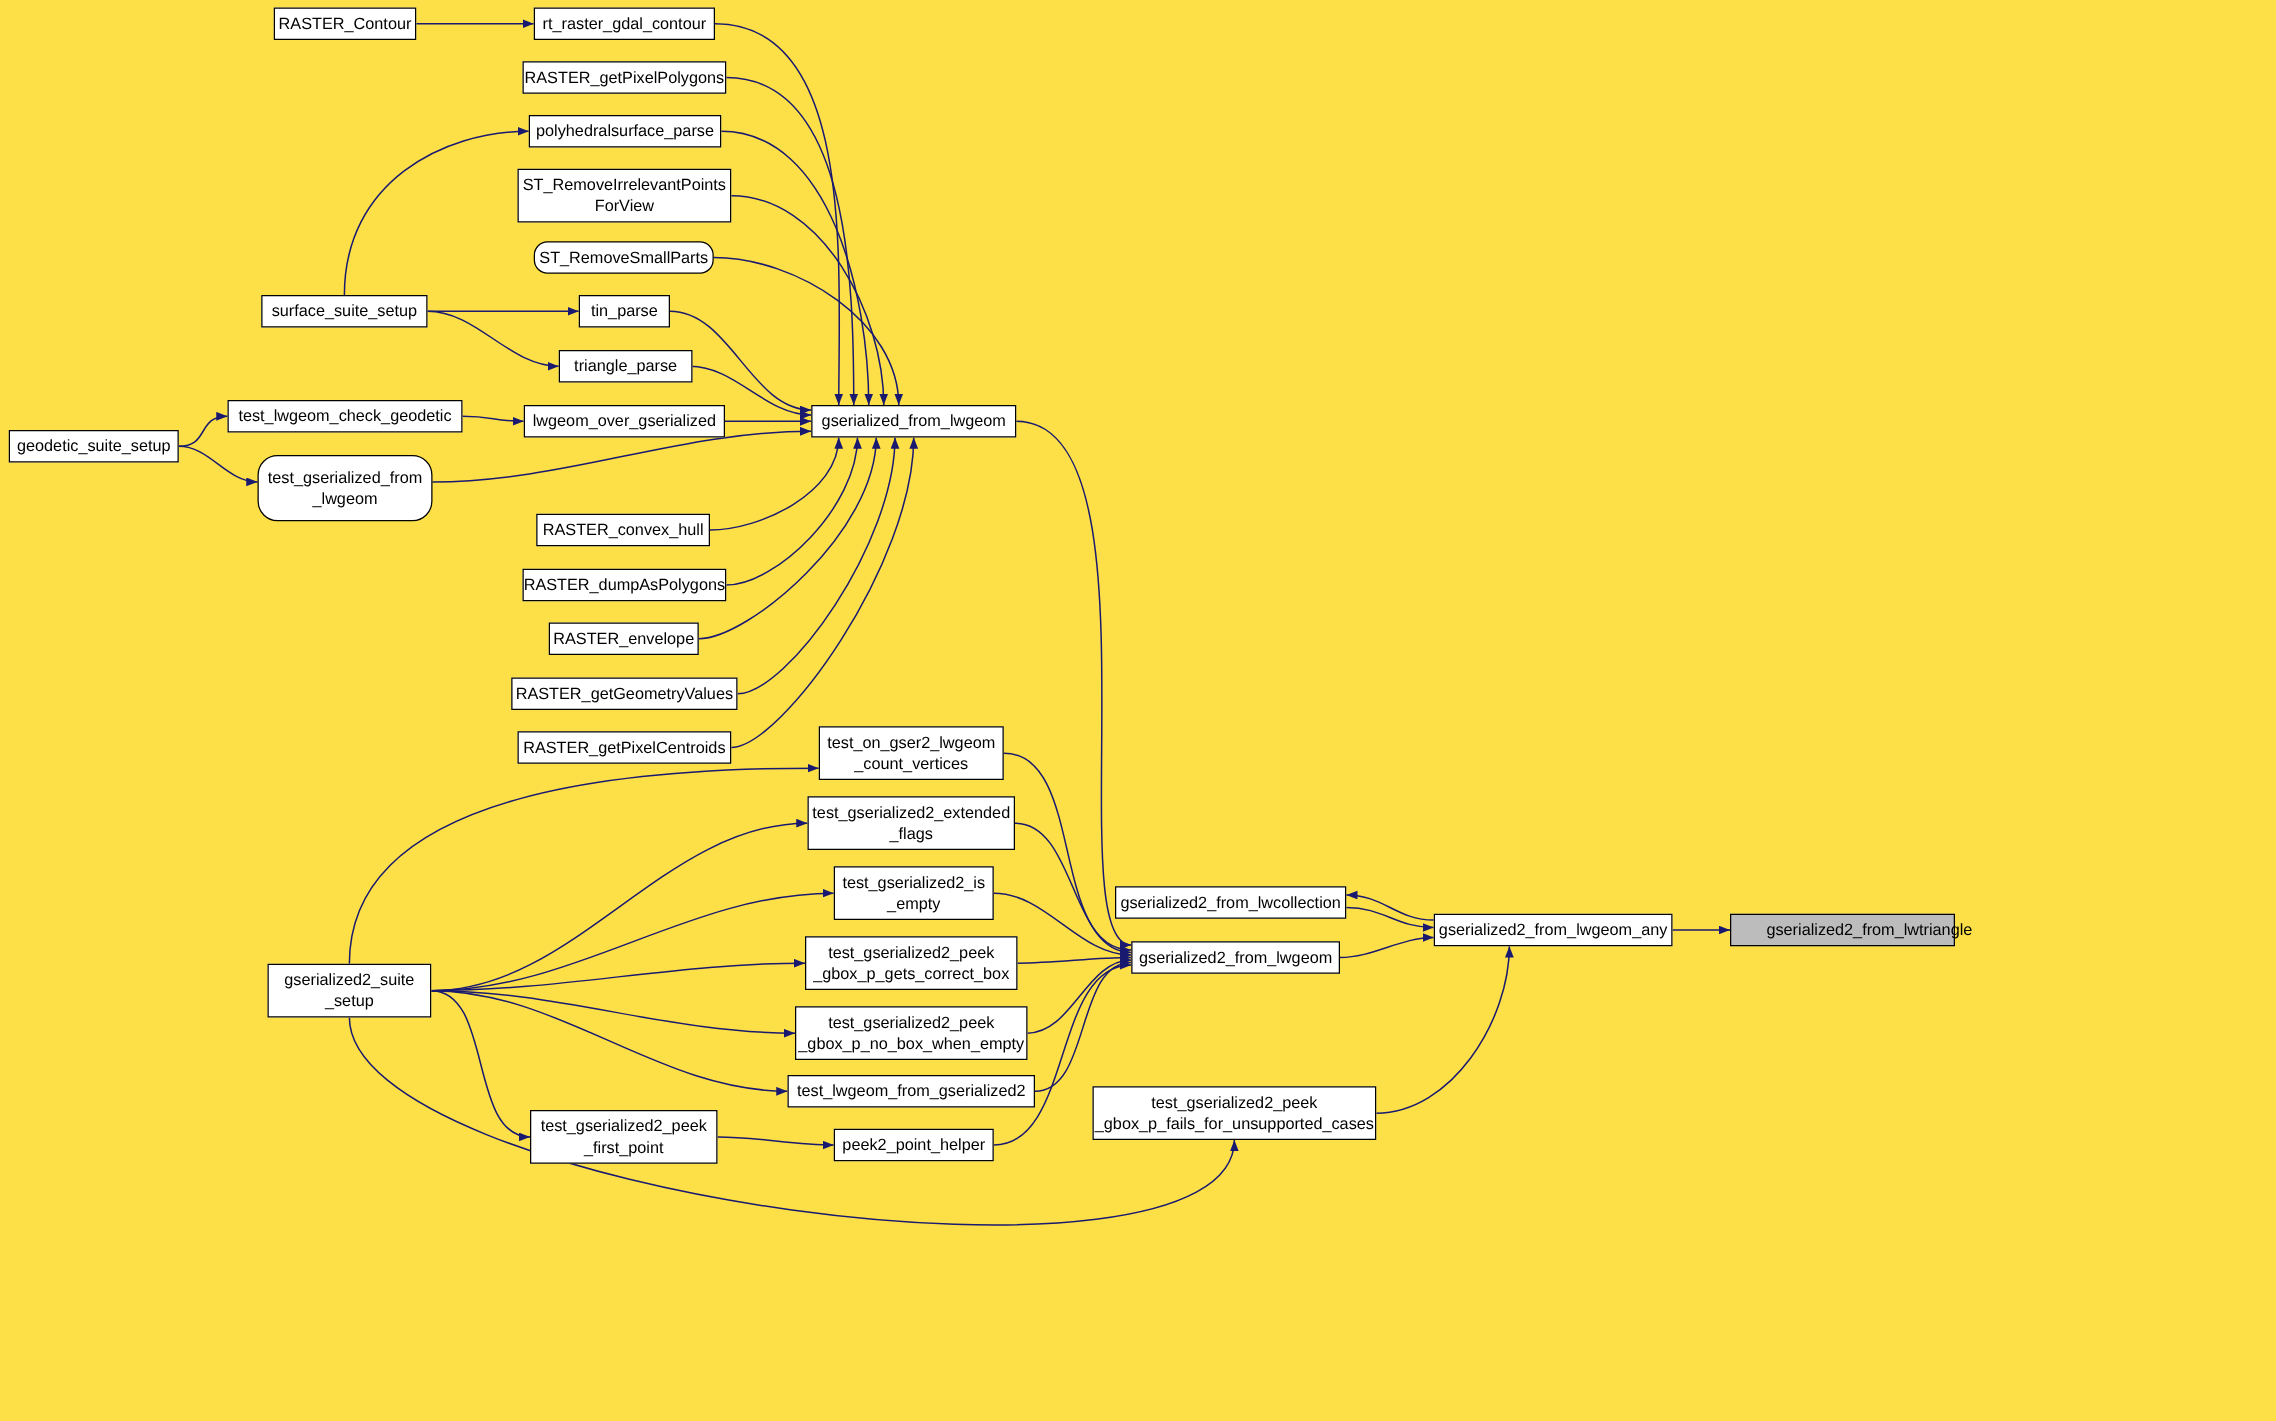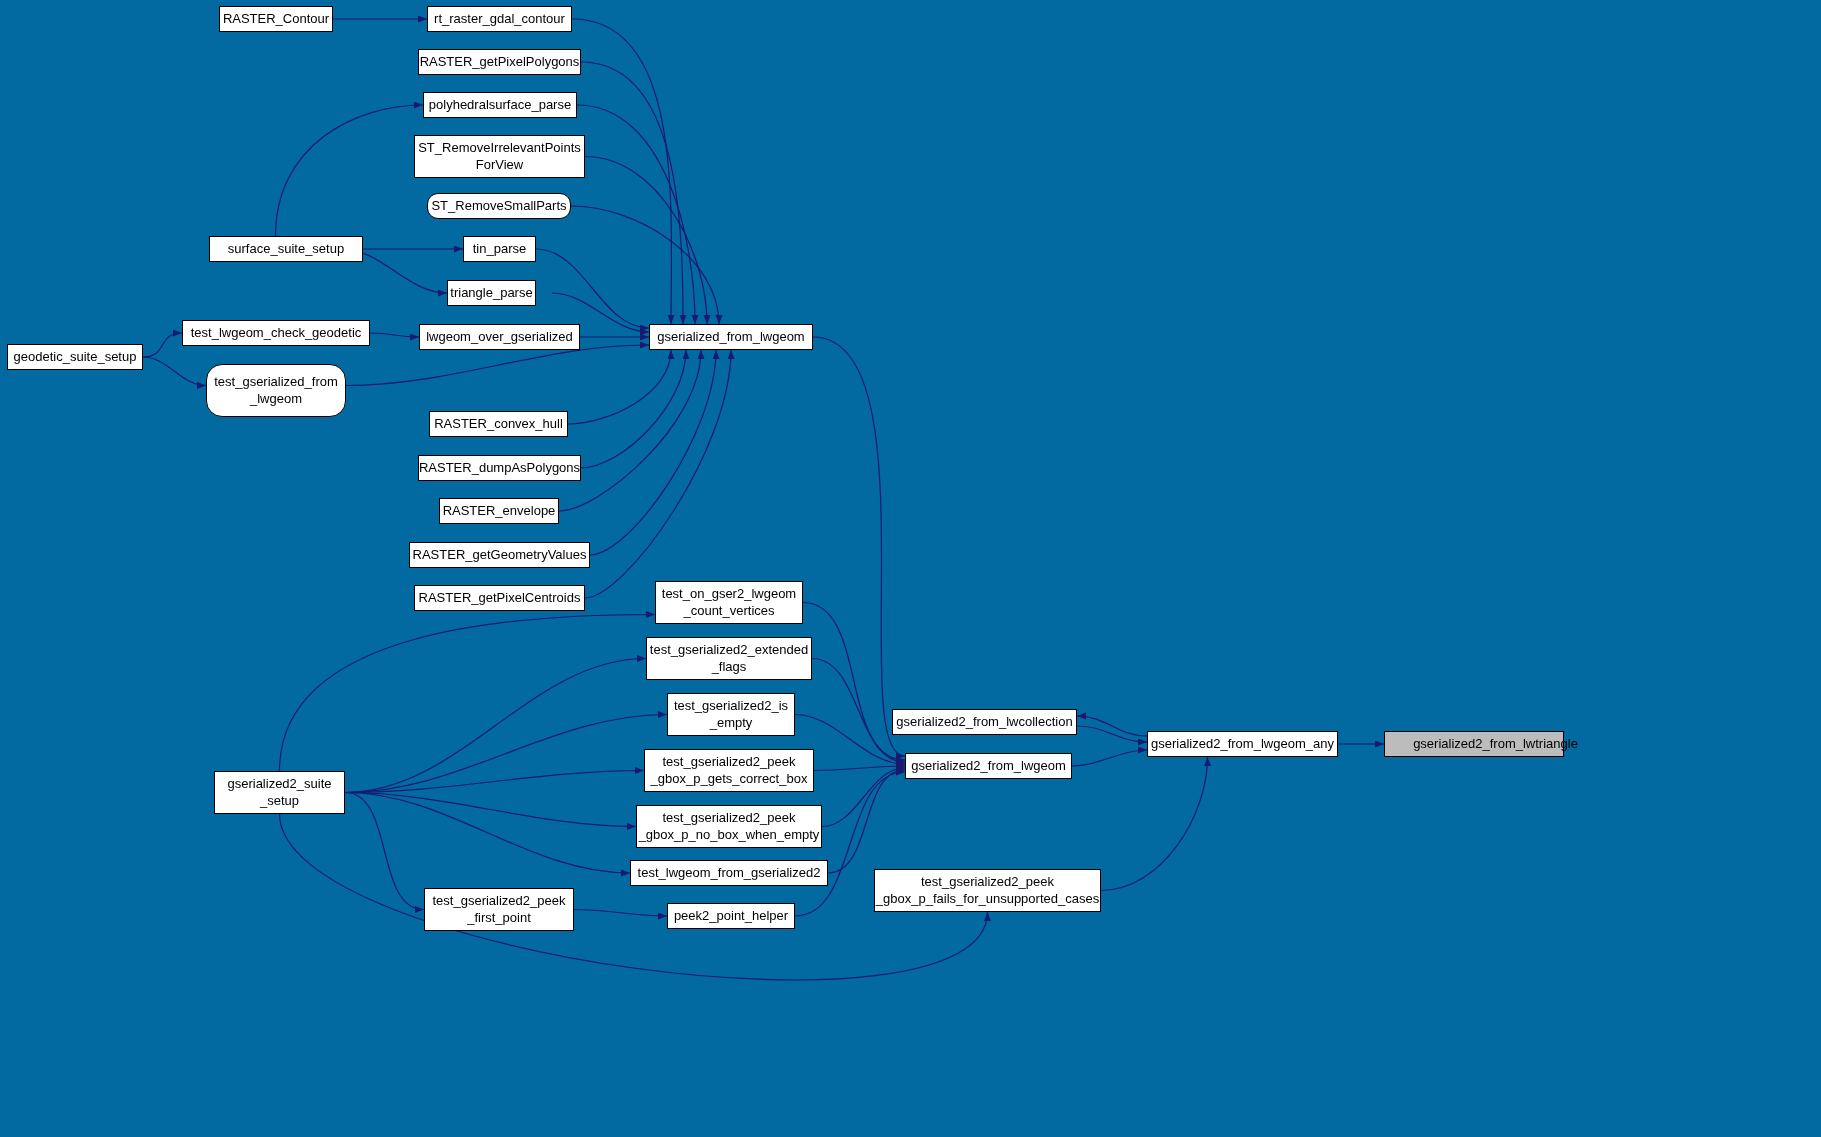--- a/index.html
+++ b/index.html
@@ -4,21 +4,21 @@
 <style>
   html, body {
     margin: 0;
     padding: 0;
     background: #ffffff;
   }
   #canvas {
     position: relative;
     width: 1821px;
     height: 1137px;
-    background: #0369a1;
+    background: #fde047;
     font-family: "Liberation Sans", sans-serif;
     overflow: hidden;
   }
   #edge-layer {
     position: absolute;
     left: 0;
     top: 0;
     width: 1821px;
     height: 1137px;
     pointer-events: none;
@@ -106,23 +106,23 @@
       </g>
   </svg>
   <div id="node-layer">
       <div class="node" style="left: 219px; top: 6px; width: 114px; height: 26px;">RASTER_Contour</div>
       <div class="node" style="left: 427px; top: 6px; width: 145px; height: 26px;">rt_raster_gdal_contour</div>
       <div class="node" style="left: 418px; top: 49px; width: 163px; height: 26px;">RASTER_getPixelPolygons</div>
       <div class="node" style="left: 423px; top: 92px; width: 154px; height: 26px;">polyhedralsurface_parse</div>
       <div class="node" style="left: 414px; top: 135px; width: 171px; height: 43px;">ST_RemoveIrrelevantPoints
 ForView</div>
       <div class="node" style="left: 427px; top: 193px; width: 144px; height: 26px; border-radius: 11px;">ST_RemoveSmallParts</div>
-      <div class="node" style="left: 209px; top: 236px; width: 154px; height: 26px;">surface_suite_setup</div>
+      <div class="node" style="left: 209px; top: 236px; width: 133px; height: 26px;">surface_suite_setup</div>
       <div class="node" style="left: 463px; top: 236px; width: 73px; height: 26px;">tin_parse</div>
-      <div class="node" style="left: 447px; top: 280px; width: 89px; height: 26px;">triangle_parse</div>
+      <div class="node" style="left: 447px; top: 280px; width: 107px; height: 26px;">triangle_parse</div>
       <div class="node" style="left: 182px; top: 320px; width: 188px; height: 26px;">test_lwgeom_check_geodetic</div>
       <div class="node" style="left: 419px; top: 324px; width: 161px; height: 26px;">lwgeom_over_gserialized</div>
       <div class="node" style="left: 649px; top: 324px; width: 164px; height: 26px;">gserialized_from_lwgeom</div>
       <div class="node" style="left: 7px; top: 344px; width: 136px; height: 26px;">geodetic_suite_setup</div>
       <div class="node" style="left: 206px; top: 364px; width: 140px; height: 53px; border-radius: 16px;">test_gserialized_from
 _lwgeom</div>
       <div class="node" style="left: 429px; top: 411px; width: 139px; height: 26px;">RASTER_convex_hull</div>
       <div class="node" style="left: 418px; top: 455px; width: 163px; height: 26px;">RASTER_dumpAsPolygons</div>
       <div class="node" style="left: 439px; top: 498px; width: 120px; height: 26px;">RASTER_envelope</div>
       <div class="node" style="left: 409px; top: 542px; width: 181px; height: 26px;">RASTER_getGeometryValues</div>

